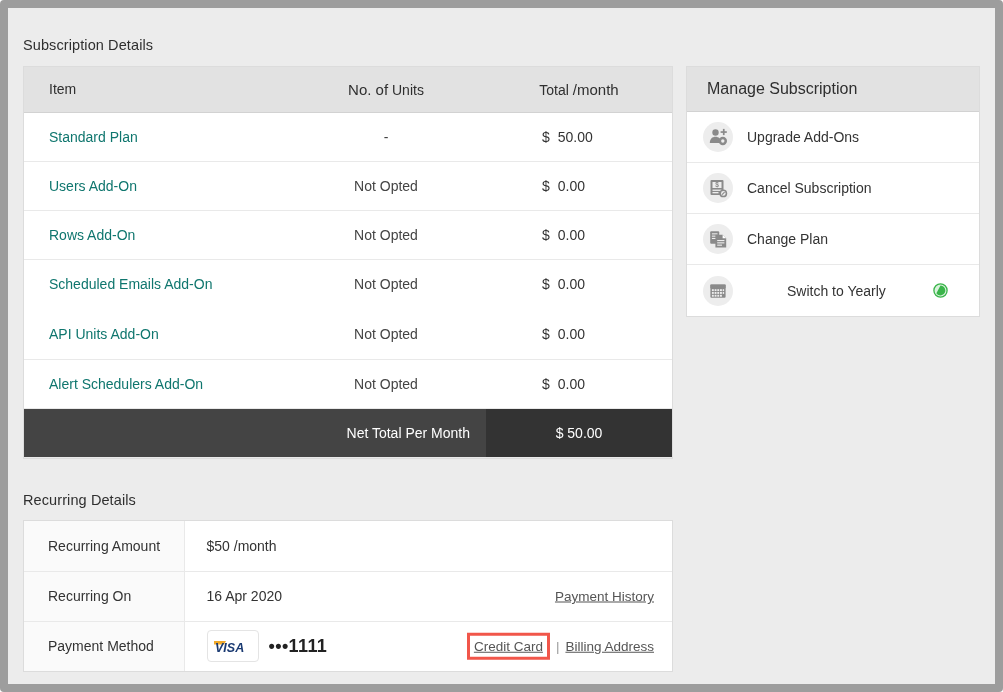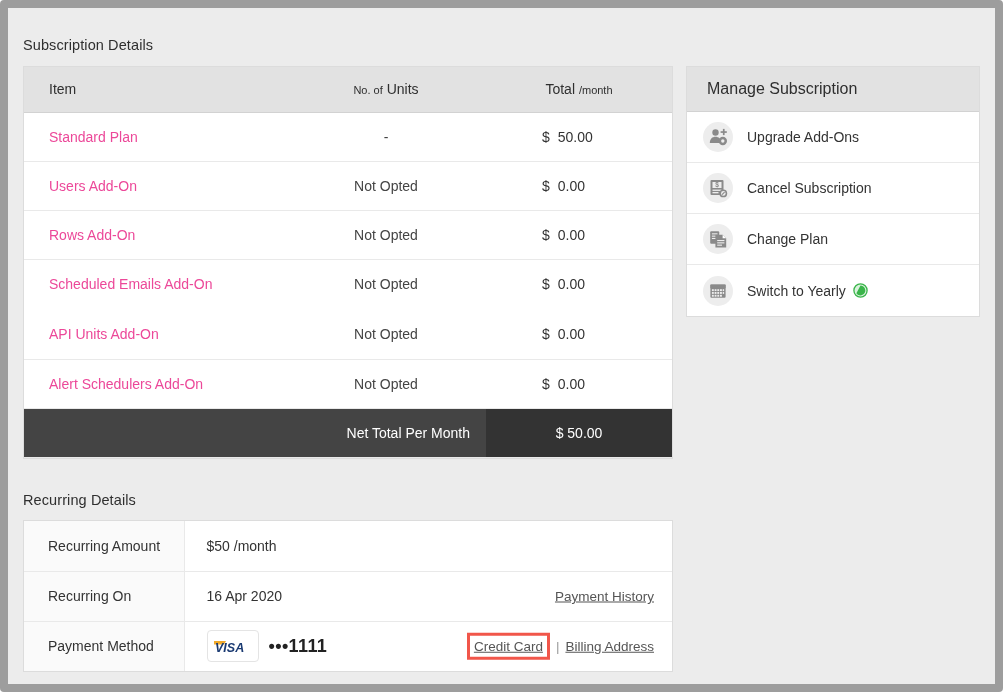--- a/index.html
+++ b/index.html
@@ -61,26 +61,26 @@
     font-weight: 400;
     color: #2f2f2f;
     text-align: left;
     padding: 0 0 0 25px;
     border-bottom: 1px solid #d2d2d2;
     vertical-align: middle;
   }
   .sub-table thead th.col-units { text-align: center; padding: 0; width: 200px; }
   .sub-table thead th.col-total { text-align: center; padding: 0; width: 186px; }
 
-  .small-label { font-size: 11px; }
+  .small-label { font-size: 15px; }
 
   .sub-table tbody td {
     height: 49px;
     font-size: 14px;
-    color: #ec4899;
+    color: #0f766e;
     border-bottom: 1px solid #e9e9e9;
     vertical-align: middle;
     background: #ffffff;
   }
   .sub-table tbody td.col-item  { padding-left: 25px; }
   .sub-table tbody td.col-units { text-align: center; color: #444; }
   .sub-table tbody td.col-total { text-align: center; color: #333; }
 
   .sub-table tbody tr.no-divider td { border-bottom: none; }
   .sub-table tbody tr.tall td { height: 50px; }
@@ -121,21 +121,21 @@
   }
   .manage-item {
     height: 51px;
     display: flex;
     align-items: center;
     padding-left: 16px;
     border-bottom: 1px solid #e9e9e9;
     cursor: pointer;
     background: #ffffff;
   }
-  .manage-item:last-child { border-bottom: none; }
+  .manage-item:last-child { border-bottom: none; gap: 40px; }
   .manage-item .label {
     font-size: 14px;
     color: #333333;
     margin-left: 14px;
   }
 
   .circ-icon {
     width: 30px; height: 30px;
     border-radius: 50%;
     background: #ededed;

